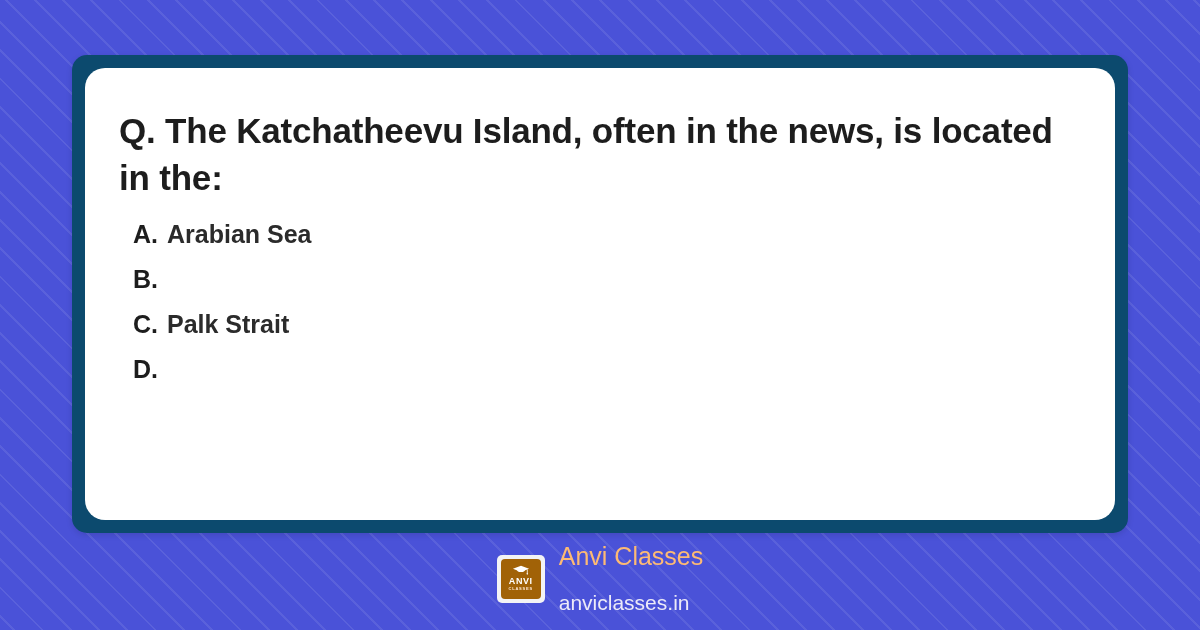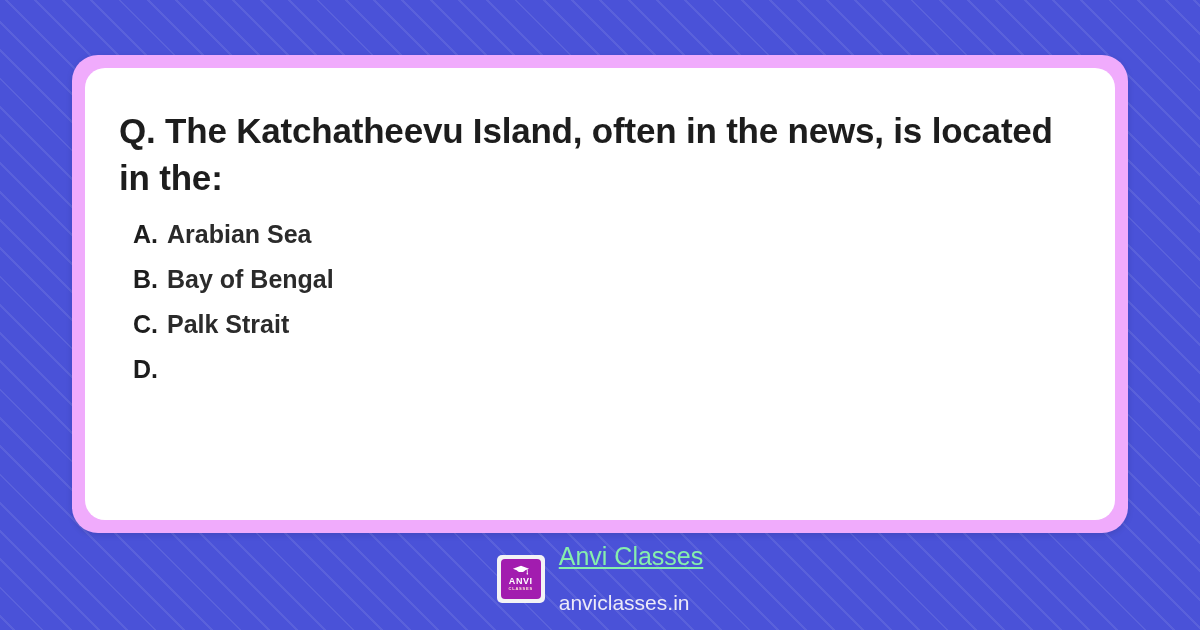--- a/index.html
+++ b/index.html
@@ -17,22 +17,22 @@
       rgba(255,255,255,0.00) 20px
     );
     position:relative;
   }
 
   .stage{position:absolute;inset:0;display:flex;flex-direction:column;}
 
   .card-wrap{
     position:absolute;
     left:72px;top:55px;width:1056px;height:478px;
-    background:#f0abfc;
-    border-radius:26px;
+    background:#0c4a6e;
+    border-radius:15px;
     box-shadow:0 2px 6px rgba(0,0,0,0.12);
   }
   .card{
     position:absolute;
     left:13px;top:13px;right:13px;bottom:13px;
     background:#ffffff;
     border-radius:20px;
     padding:40px 34px 0 34px;
     box-sizing:border-box;
   }
@@ -69,40 +69,40 @@
   .logo-frame{
     width:48px;height:48px;
     background:#f3f3f5;
     border-radius:5px;
     display:flex;align-items:center;justify-content:center;
     box-sizing:border-box;
     padding:4px;
   }
   .logo-tile{
     width:40px;height:40px;
-    background:#a21caf;
+    background:#a16207;
     border-radius:4px;
     display:flex;flex-direction:column;
     align-items:center;justify-content:center;
     color:#ffffff;
     overflow:hidden;
   }
   .logo-cap{display:block;margin-bottom:1px;}
   .logo-anvi{
     font-size:9px;font-weight:bold;line-height:1;
     letter-spacing:0.6px;color:#fff;
   }
   .logo-classes{
     font-size:4px;font-weight:bold;line-height:1.4;
     letter-spacing:0.8px;color:#ffe9d6;
   }
 
   .brand{display:flex;flex-direction:column;justify-content:center;}
   .brand-name{
-    font-size:25px;color:#86efac;line-height:1.12;font-weight:normal;text-decoration:underline;
+    font-size:25px;color:#fdba74;line-height:1.12;font-weight:normal;
   }
   .brand-site{
     font-size:21px;color:#eceaf8;line-height:1.2;font-weight:normal;margin-top:20px;
   }
 </style>
 </head>
 <body>
 
 <div class="stage">
 
@@ -113,21 +113,20 @@
 
       <ul class="options">
 
         <li class="option">
           <span class="opt-letter">A.</span>
           <span class="opt-text">Arabian Sea</span>
         </li>
 
         <li class="option">
           <span class="opt-letter">B.</span>
-          <span class="opt-text">Bay of Bengal</span>
         </li>
 
         <li class="option">
           <span class="opt-letter">C.</span>
           <span class="opt-text">Palk Strait</span>
         </li>
 
         <li class="option">
           <span class="opt-letter">D.</span>
         </li>

